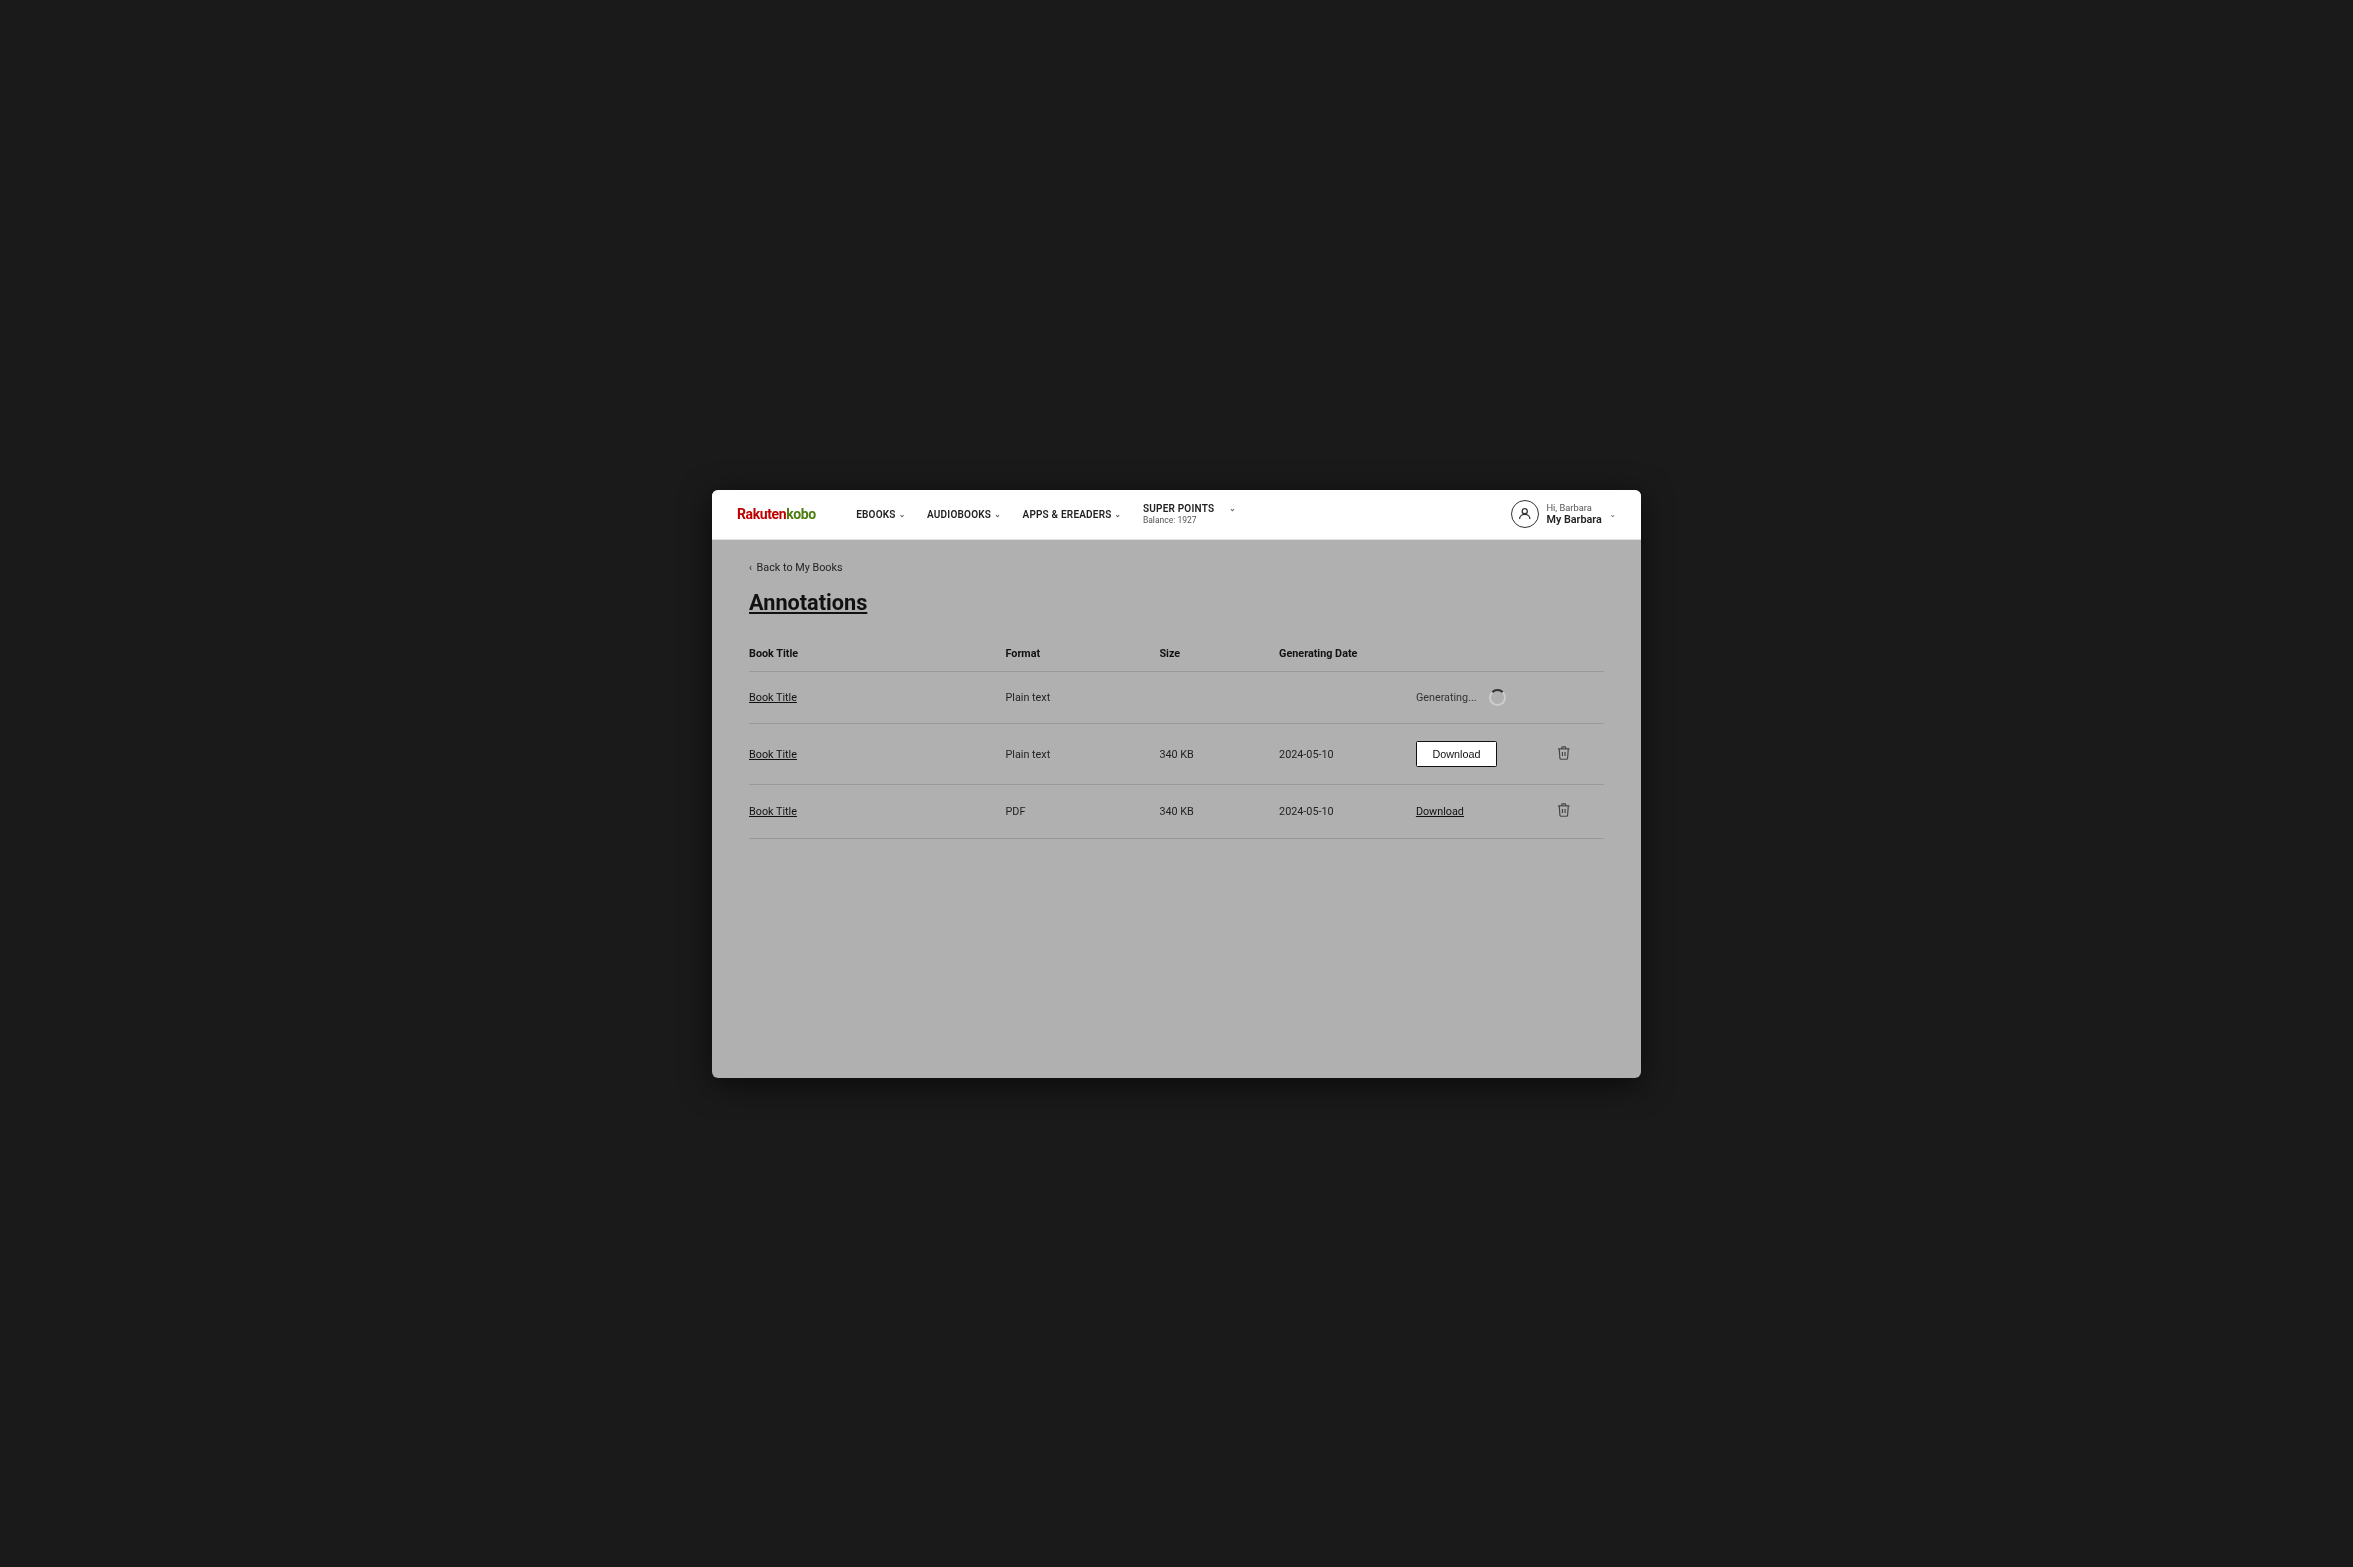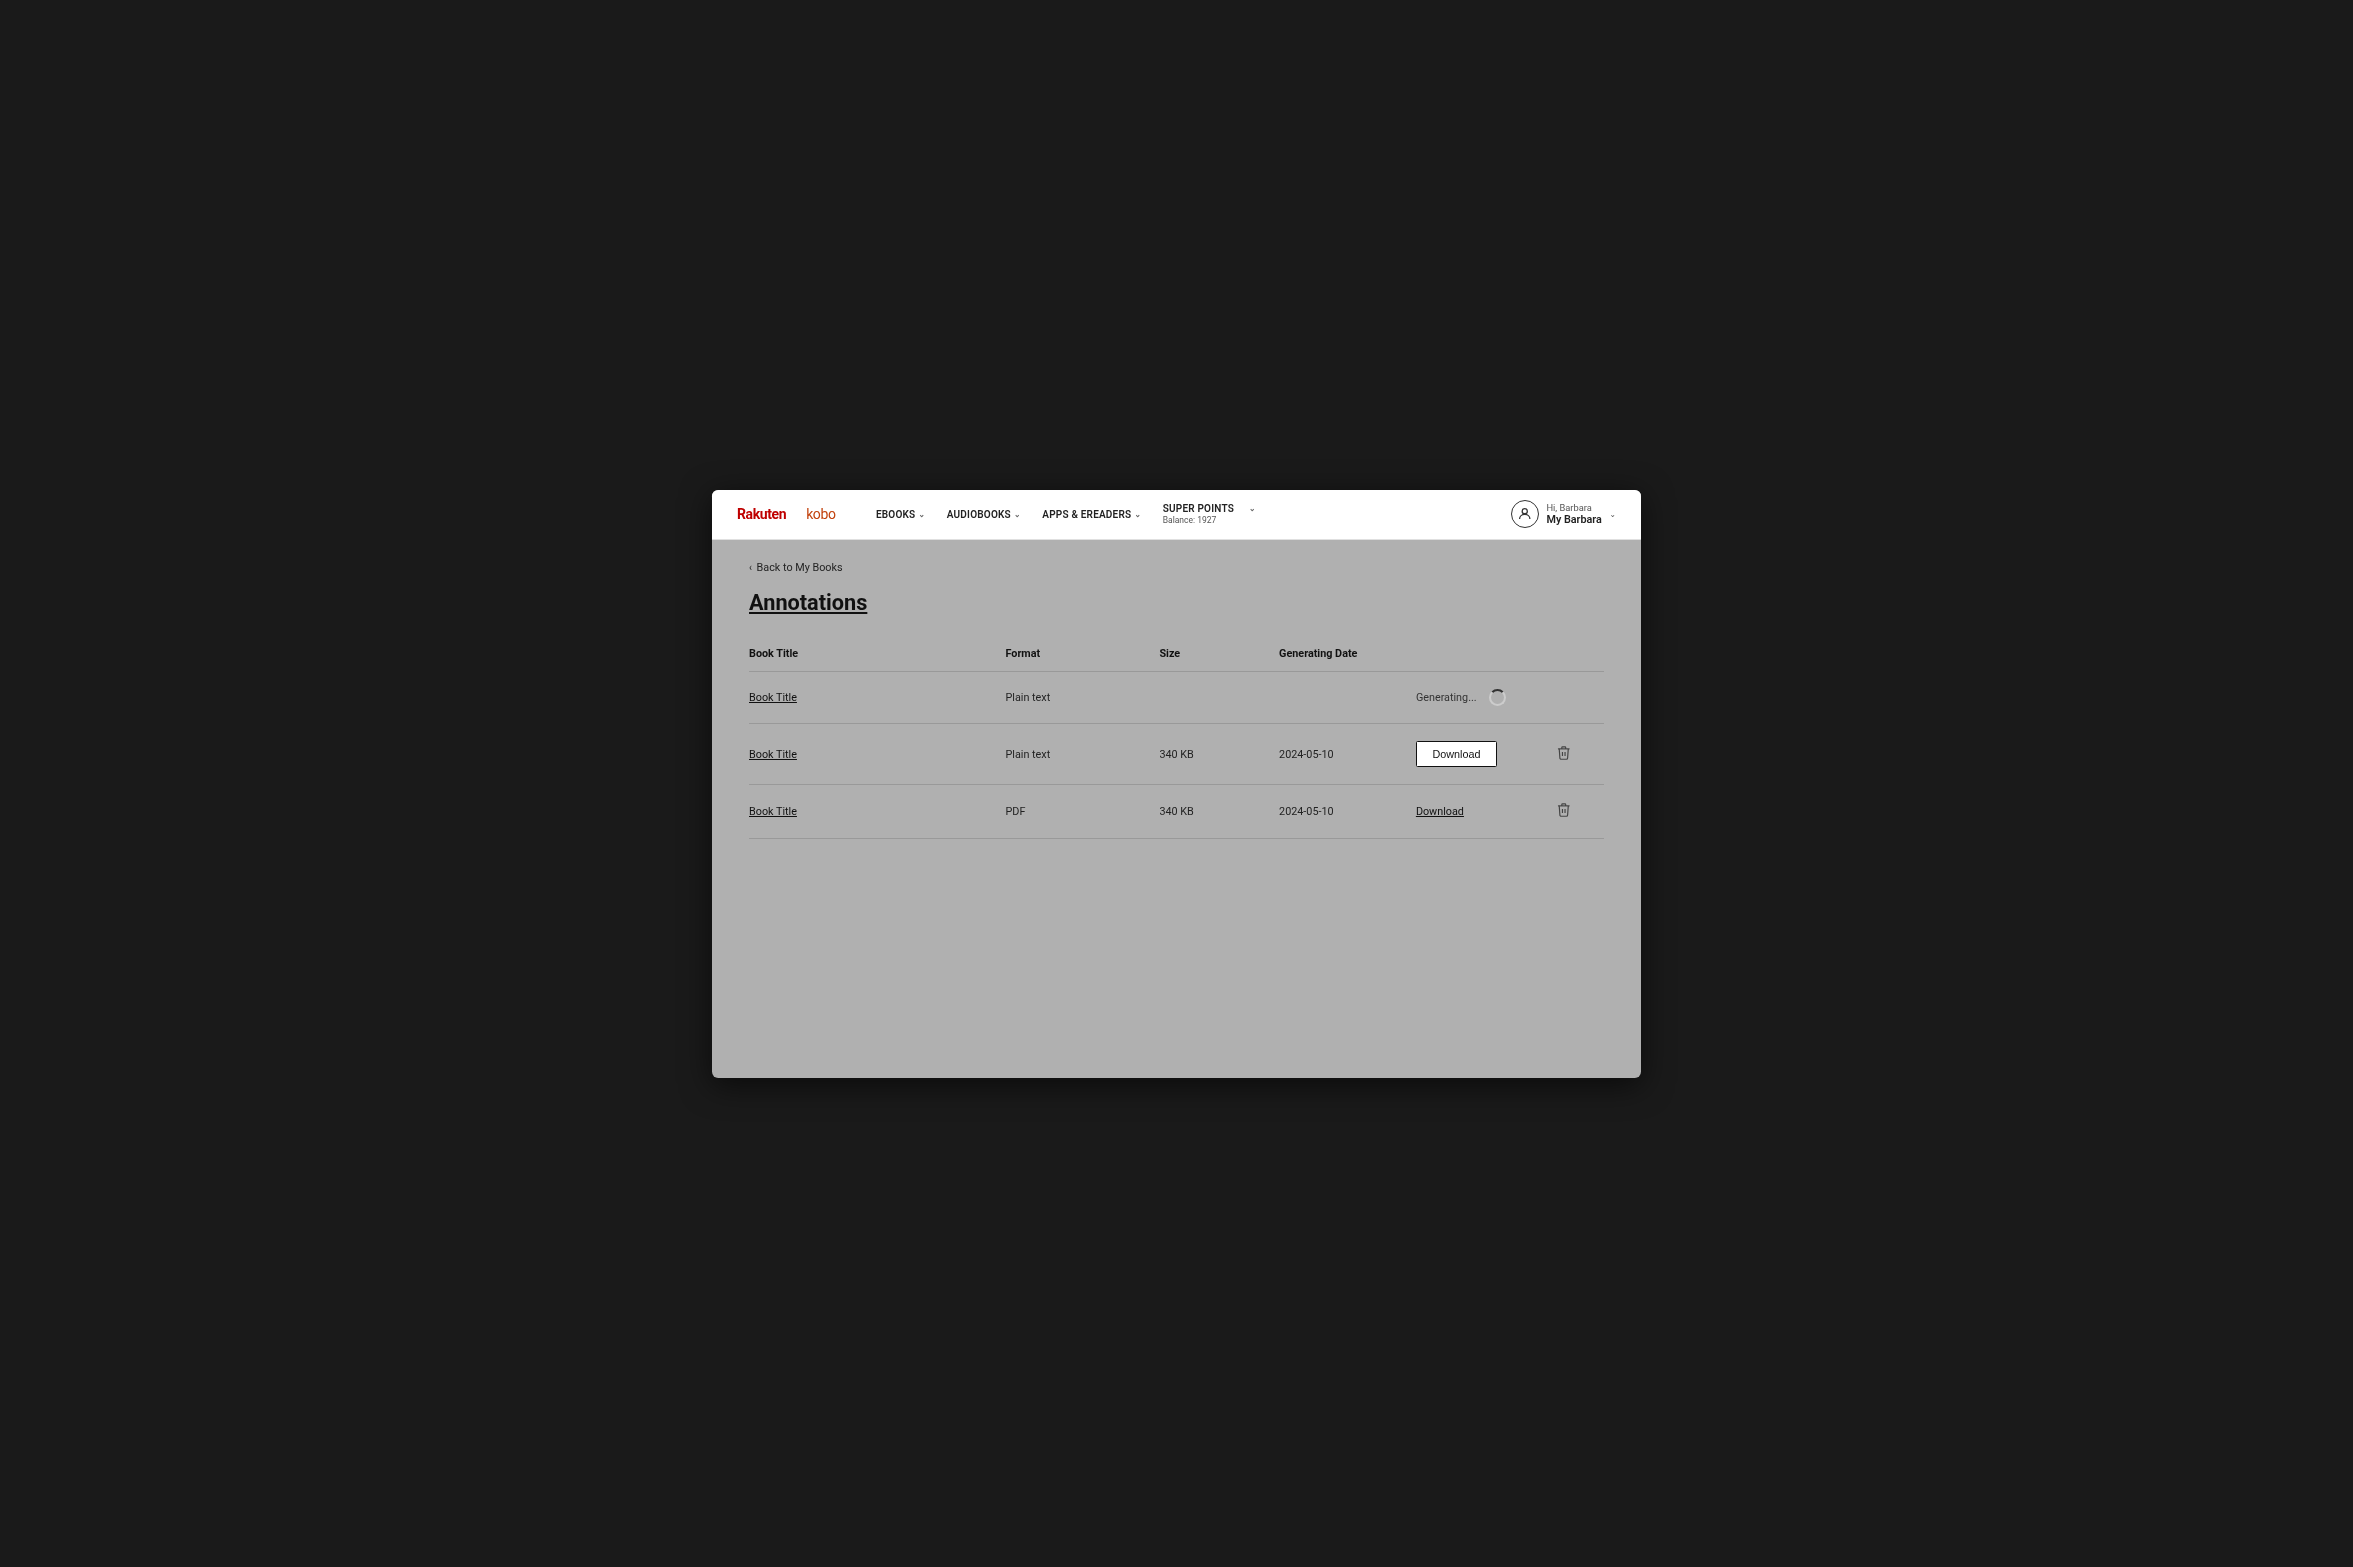--- a/index.html
+++ b/index.html
@@ -43,24 +43,23 @@
 
     .logo-rakuten {
       font-size: 14px;
       font-weight: 700;
       color: #bf0000;
       letter-spacing: -0.4px;
     }
 
     .logo-kobo {
       font-size: 14px;
-      font-weight: 400;
-      color: #c2410c;
+      font-weight: 700;
+      color: #4d7c0f;
       letter-spacing: -0.4px;
-      padding-left: 20px;
     }
 
     .nav-links {
       display: flex;
       align-items: center;
       gap: 3.1px;
       flex: 1;
     }
 
     .nav-item {

